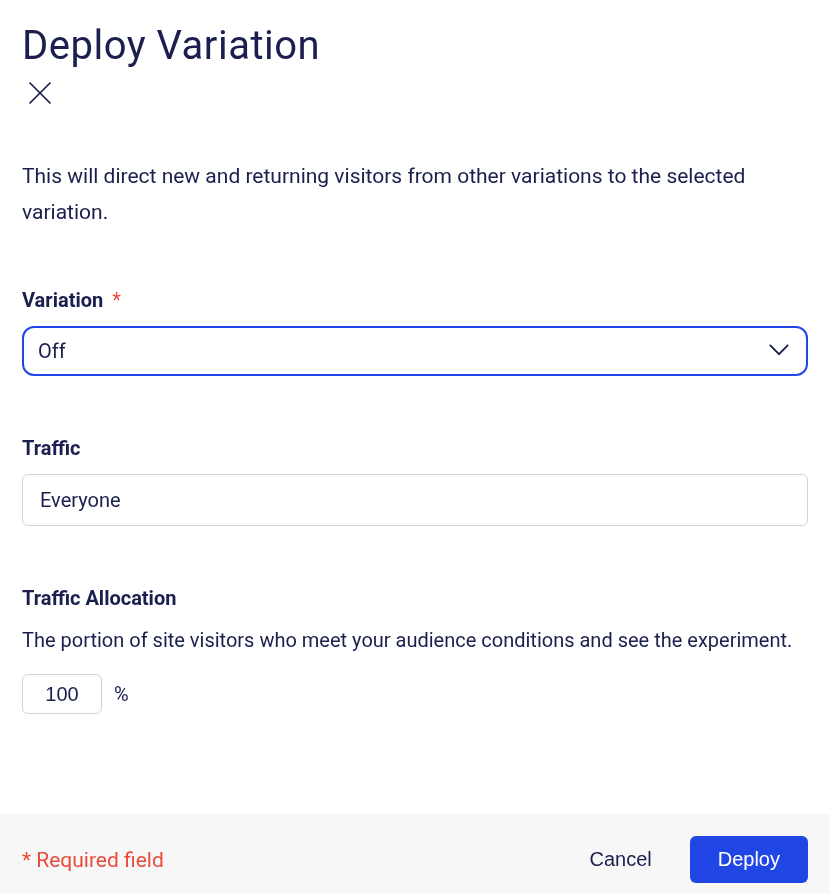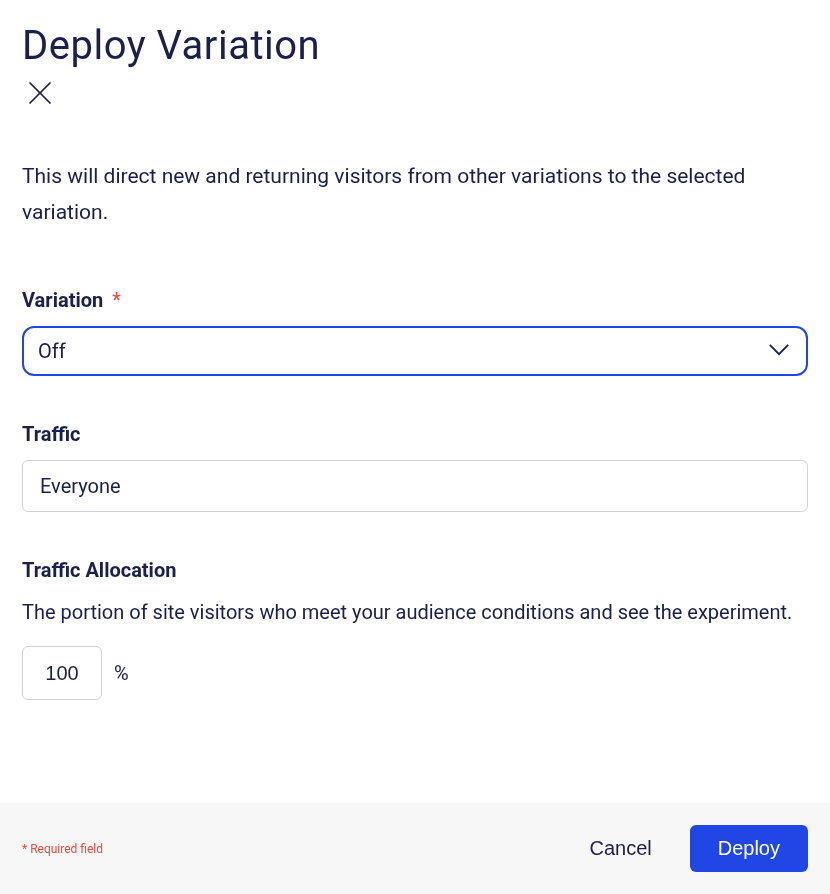--- a/index.html
+++ b/index.html
@@ -50,21 +50,21 @@
       stroke: #1a1f4d;
       stroke-width: 1.5;
     }
     .description {
       font-size: 21px;
       line-height: 1.7;
       color: #1a1f4d;
       margin-bottom: 58px;
     }
     .section {
-      margin-bottom: 46px;
+      margin-bottom: 60px;
     }
     .section-label {
       font-size: 20px;
       font-weight: 700;
       color: #1a1f4d;
       margin-bottom: 14px;
       display: block;
     }
     .required-asterisk {
       color: #e94c3c;
@@ -120,42 +120,42 @@
       display: flex;
       align-items: center;
     }
     .number-row {
       display: flex;
       align-items: center;
       gap: 12px;
     }
     .number-input {
       width: 80px;
-      height: 54px;
+      height: 40px;
       border: 1px solid #d1d3d6;
       border-radius: 6px;
       text-align: center;
       font-size: 20px;
       color: #1a1f4d;
       background: #ffffff;
     }
     .percent-sign {
       font-size: 20px;
       color: #1a1f4d;
     }
     .dialog-footer {
       background: #f7f7f8;
       padding: 22px 22px;
       display: flex;
       align-items: center;
       justify-content: space-between;
     }
     .required-note {
       color: #e94c3c;
-      font-size: 12px;
+      font-size: 21px;
     }
     .footer-actions {
       display: flex;
       align-items: center;
       gap: 34px;
     }
     .cancel-btn {
       background: transparent;
       border: none;
       color: #1a1f4d;

